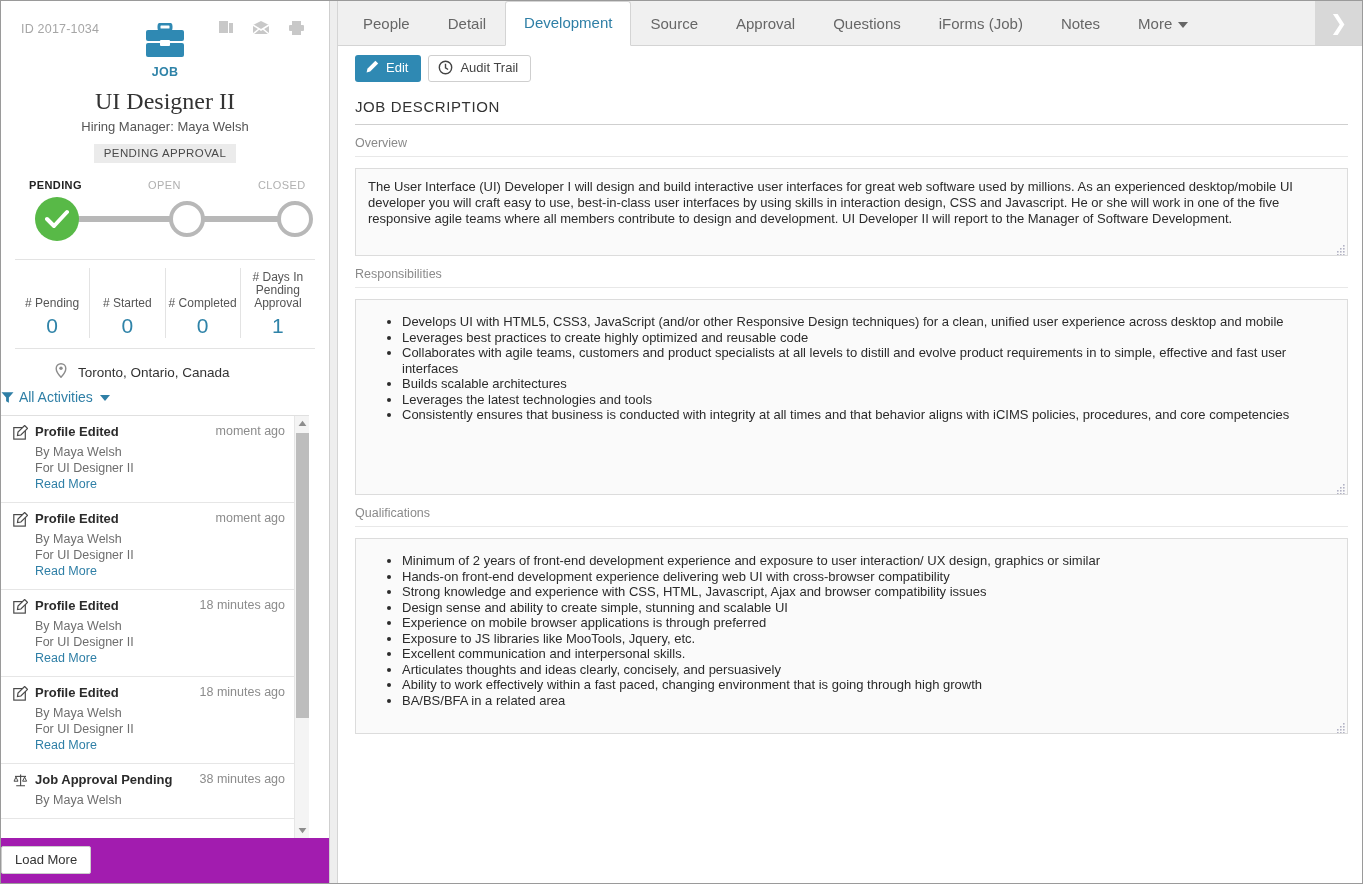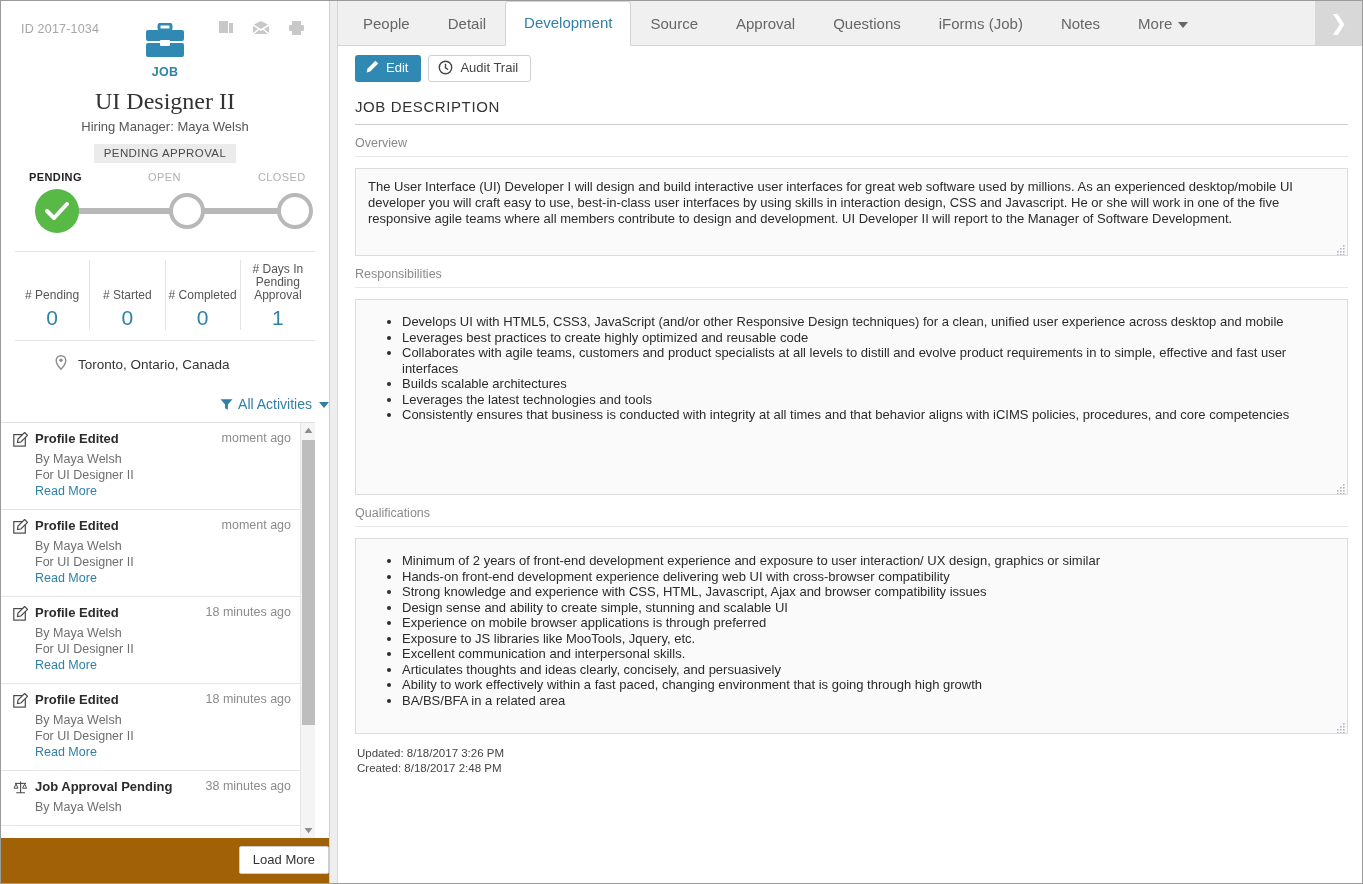--- a/index.html
+++ b/index.html
@@ -78,21 +78,21 @@
     display: inline-block;
     background: #ebebeb;
     color: #4a4a4a;
     font-size: 11.5px;
     letter-spacing: .4px;
     padding: 3px 10px 4px 10px;
   }
 
   
   .stepper {
-    margin: 8px 22px 0 22px;
+    margin: 16px 22px 0 22px;
     position: relative;
     height: 70px;
   }
   .step-labels {
     display: flex;
     position: relative;
     height: 16px;
   }
   .step-lab {
     position: absolute;
@@ -171,43 +171,43 @@
     margin-bottom: 5px;
     justify-content: flex-start;
     padding-left: 34px;
   }
   .contact-ico { color: #8c8c8c; width: 16px; text-align: center; }
   .contact-link { color: #2f7fa6; font-size: 13.5px; }
   .contact-txt { color: #333333; font-size: 13.5px; }
 
   
   .actfilter {
-    text-align: right;
-    margin-top: 17px;
+    text-align: left;
+    margin-top: 2px;
     margin-bottom: 10px;
     color: #2f7fa6;
     font-size: 14px;
   }
   .actfilter .funnel { margin-right: 1px; }
   .actfilter .caret {
     display: inline-block;
     margin-left: 7px;
     border-left: 5px solid transparent;
     border-right: 5px solid transparent;
     border-top: 6px solid #2f7fa6;
     vertical-align: middle;
   }
 
   
   .actlist-wrap {
     flex: 1;
     position: relative;
     border-top: 1px solid #e0e0e0;
     overflow: hidden;
-    margin-right: 14px;
+    margin-right: 20px;
   }
   .actlist {
     position: absolute;
     inset: 0 14px 0 0;
     overflow: hidden;
   }
   .act {
     padding: 8px 10px 10px 12px;
     border-bottom: 1px solid #e6e6e6;
     position: relative;
@@ -260,23 +260,23 @@
   .act-sb-arrow.up { top: 0; }
   .act-sb-arrow.down { bottom: 0; }
   .act-sb-thumb {
     position: absolute;
     top: 17px; left: 1px;
     width: 13px;
     height: 285px;
     background: #bdbdbd;
   }
   .loadmore-wrap {
-    text-align: right;
+    text-align: left;
     padding: 8px 0 9px 0;
-    background: #a16207;
+    background: #a21caf;
   }
   .loadmore {
     display: inline-block;
     border: 1px solid #cccccc;
     background: #fff;
     padding: 5px 13px 6px 13px;
     font-size: 13px;
     color: #333;
     border-radius: 2px;
   }
@@ -723,19 +723,15 @@
                   <rect x="8" y="6" width="1.6" height="1.6" fill="#7a7a9a"></rect>
                   <rect x="5" y="6" width="1.6" height="1.6" fill="#7a7a9a"></rect>
                   <rect x="2" y="6" width="1.6" height="1.6" fill="#7a7a9a"></rect>
                   <rect x="8" y="9" width="1.6" height="1" fill="#7a7a9a"></rect>
                   <rect x="5" y="9" width="1.6" height="1" fill="#7a7a9a"></rect>
                   <rect x="2" y="9" width="1.6" height="1" fill="#7a7a9a"></rect>
                 </svg></span>
             </div>
           </div>
         </div>
-      <div class="footer-meta">
-        <div>Updated: 8/18/2017 3:26 PM</div>
-        <div>Created: 8/18/2017 2:48 PM</div>
-      </div>
     </div>
   </div>
 </div>
 
 </body></html>

